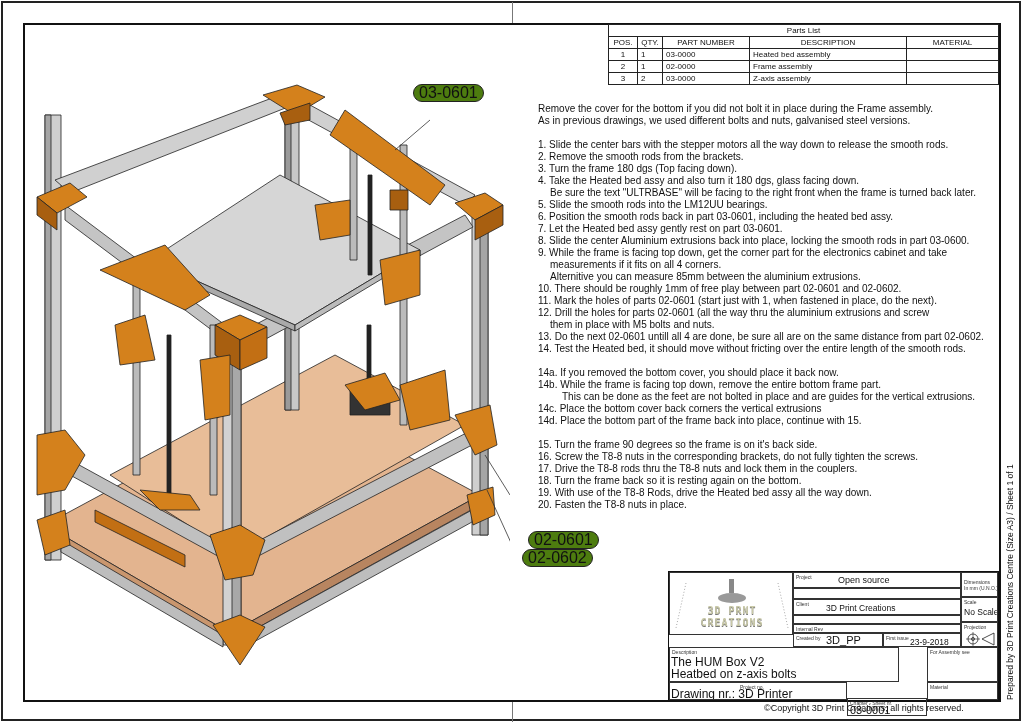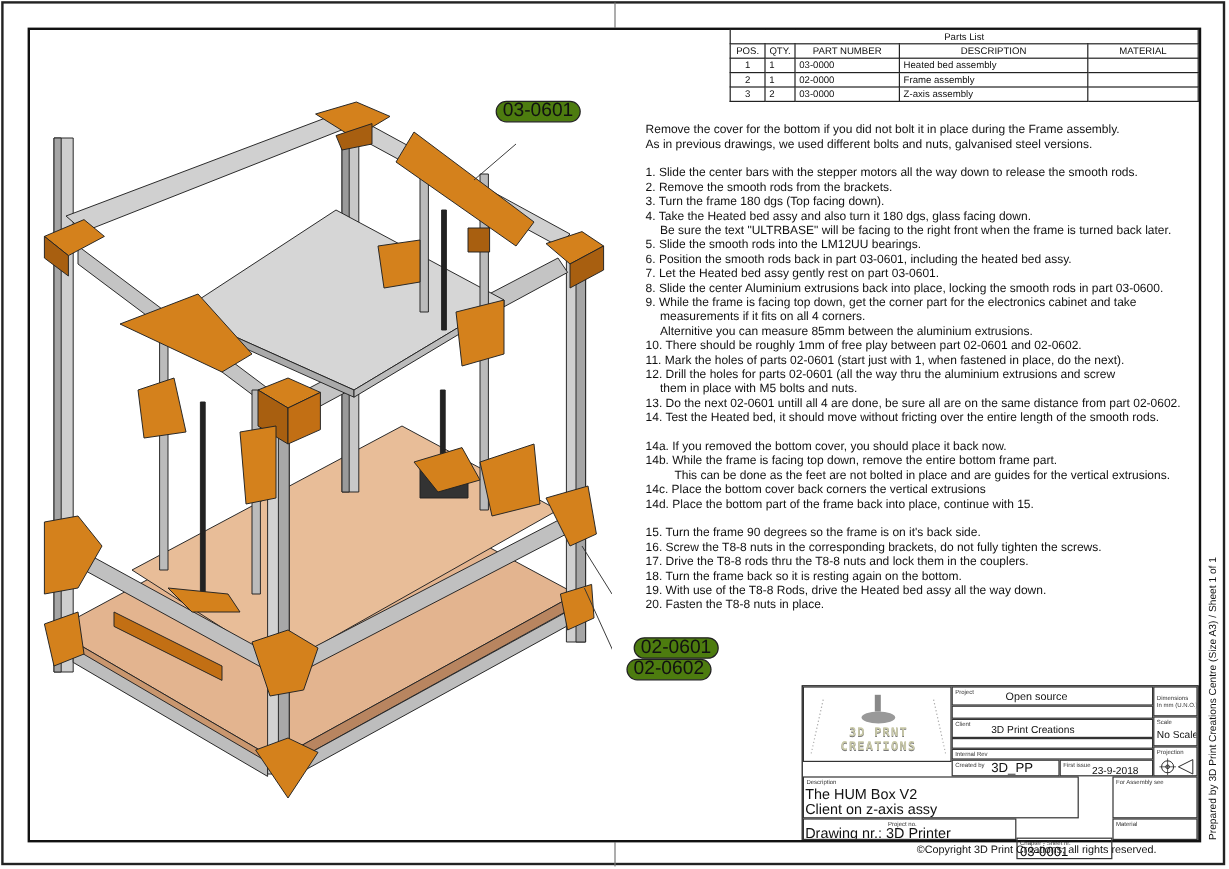--- a/index.html
+++ b/index.html
@@ -275,21 +275,21 @@
       <circle cx="7" cy="9" r="1.5" fill="none" stroke="#222" stroke-width="0.8"></circle>
       <line x1="0" y1="9" x2="14" y2="9" stroke="#222" stroke-width="0.6"></line>
       <line x1="7" y1="2" x2="7" y2="16" stroke="#222" stroke-width="0.6"></line>
       <polygon points="16,9 28,3 28,15" fill="none" stroke="#222" stroke-width="0.8"></polygon>
     </svg>
   </div>
 
   <div class="tb-cell" style="left:0; top:75px; width:230px; height:35px;">
     <span class="tb-label">Description</span>
     <span class="tb-value" style="left:1px; top:8px; font-size:12px; line-height:12px;">The HUM Box V2</span>
-    <span class="tb-value" style="left:1px; top:20px; font-size:12px; line-height:12px;">Client on z-axis assy</span>
+    <span class="tb-value" style="left:1px; top:20px; font-size:12px; line-height:12px;">Heatbed on z-axis bolts</span>
   </div>
 
   <div class="tb-cell" style="left:258px; top:75px; width:71px; height:35px;">
     <span class="tb-label">For Assembly see</span>
   </div>
 
   <div class="tb-cell" style="left:0; top:110px; width:178px; height:18px;">
     <span class="tb-label" style="left:70px;">Project no.</span>
     <span class="tb-value" style="left:1px; top:5px; font-size:12px; line-height:12px;">Drawing nr.: 3D Printer</span>
   </div>

